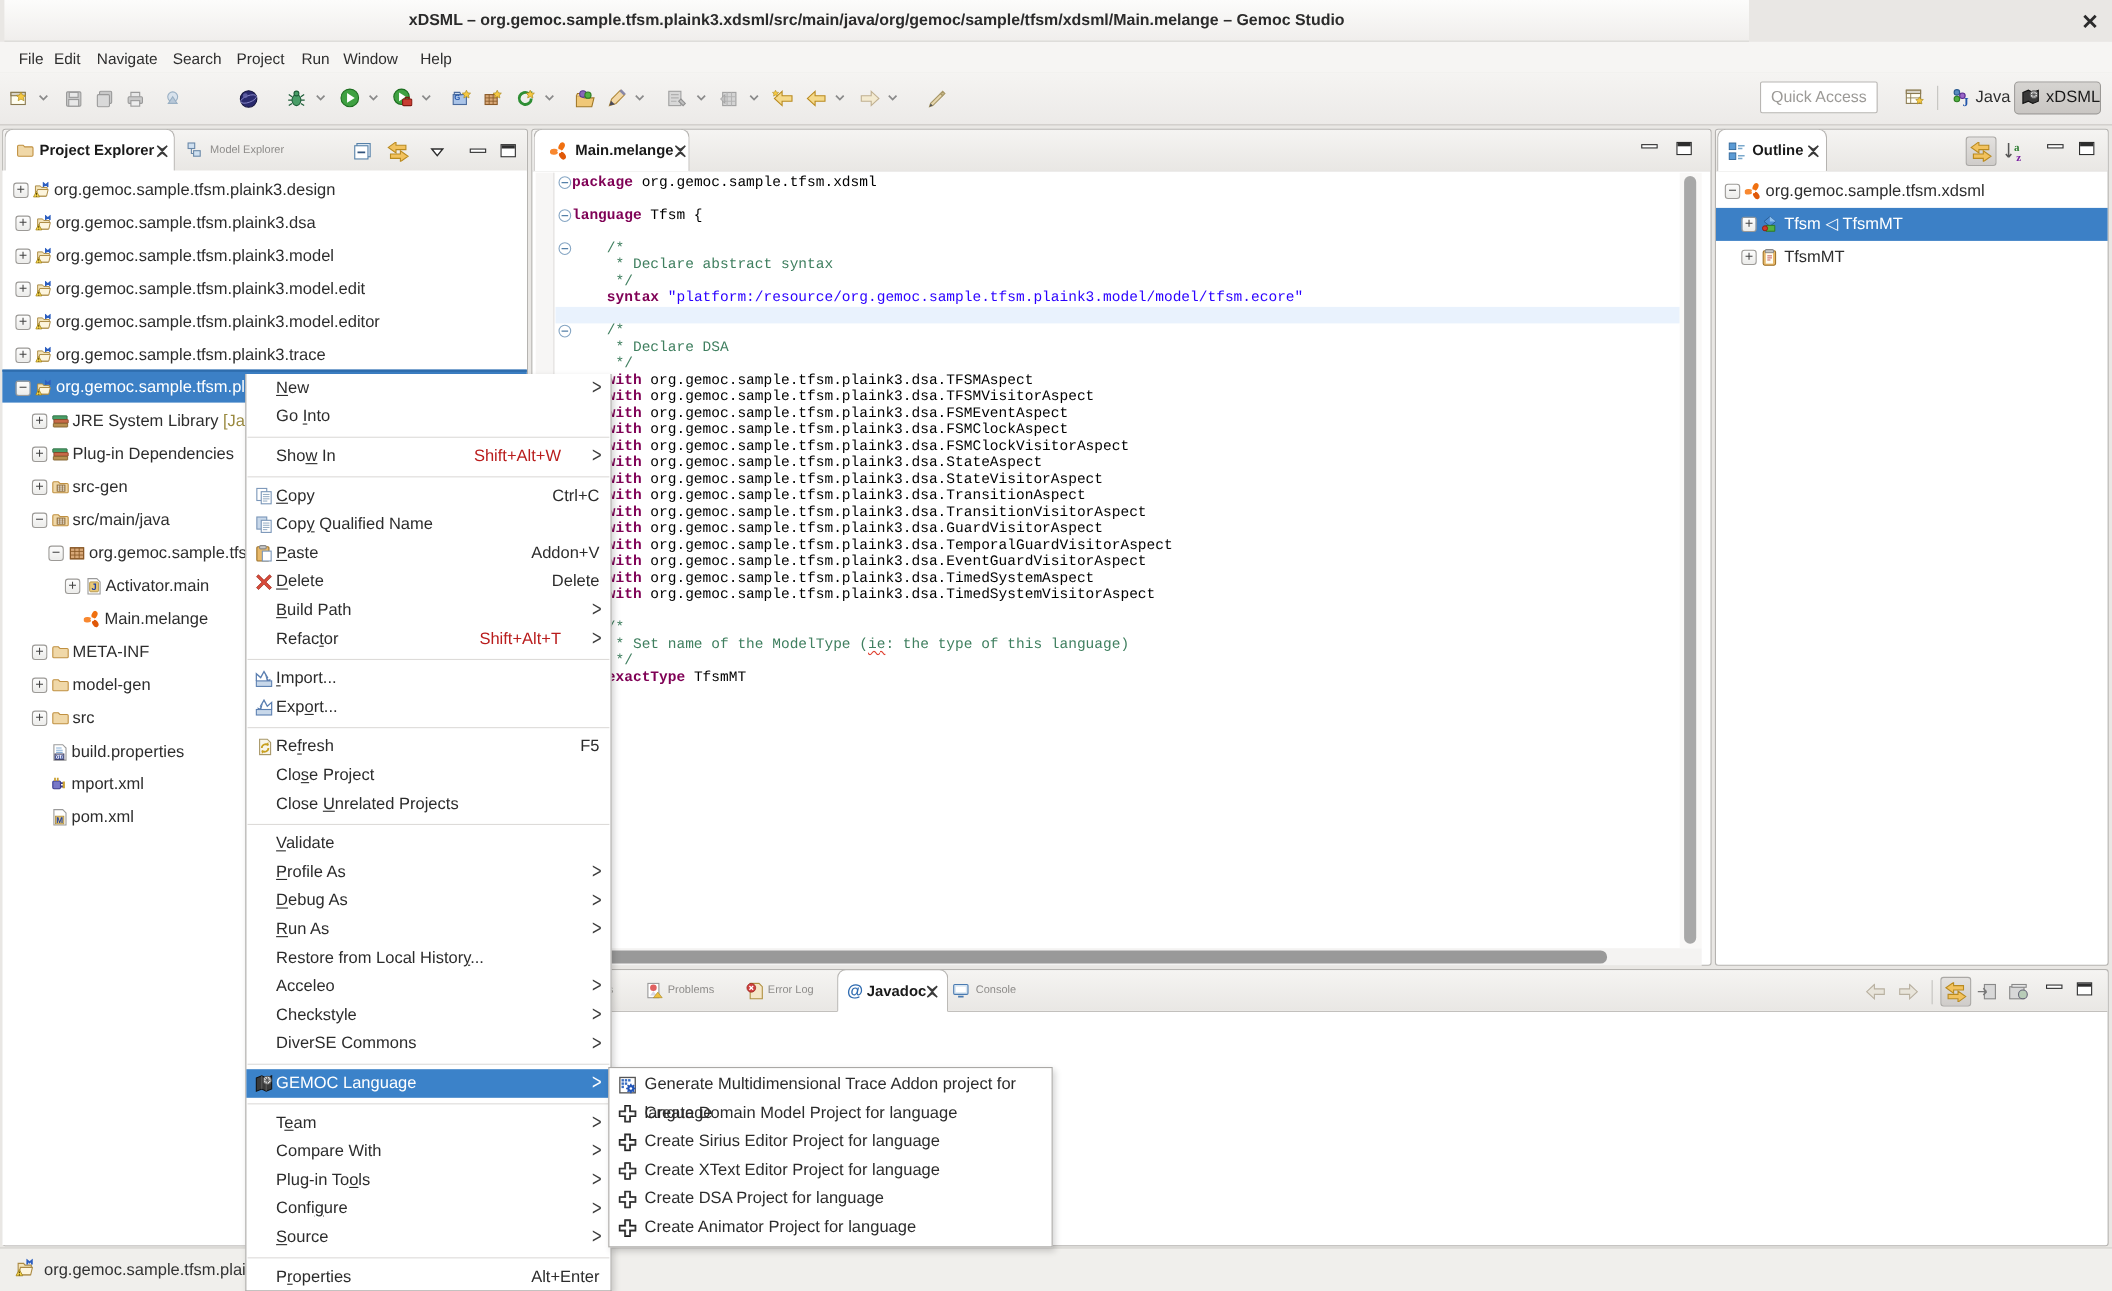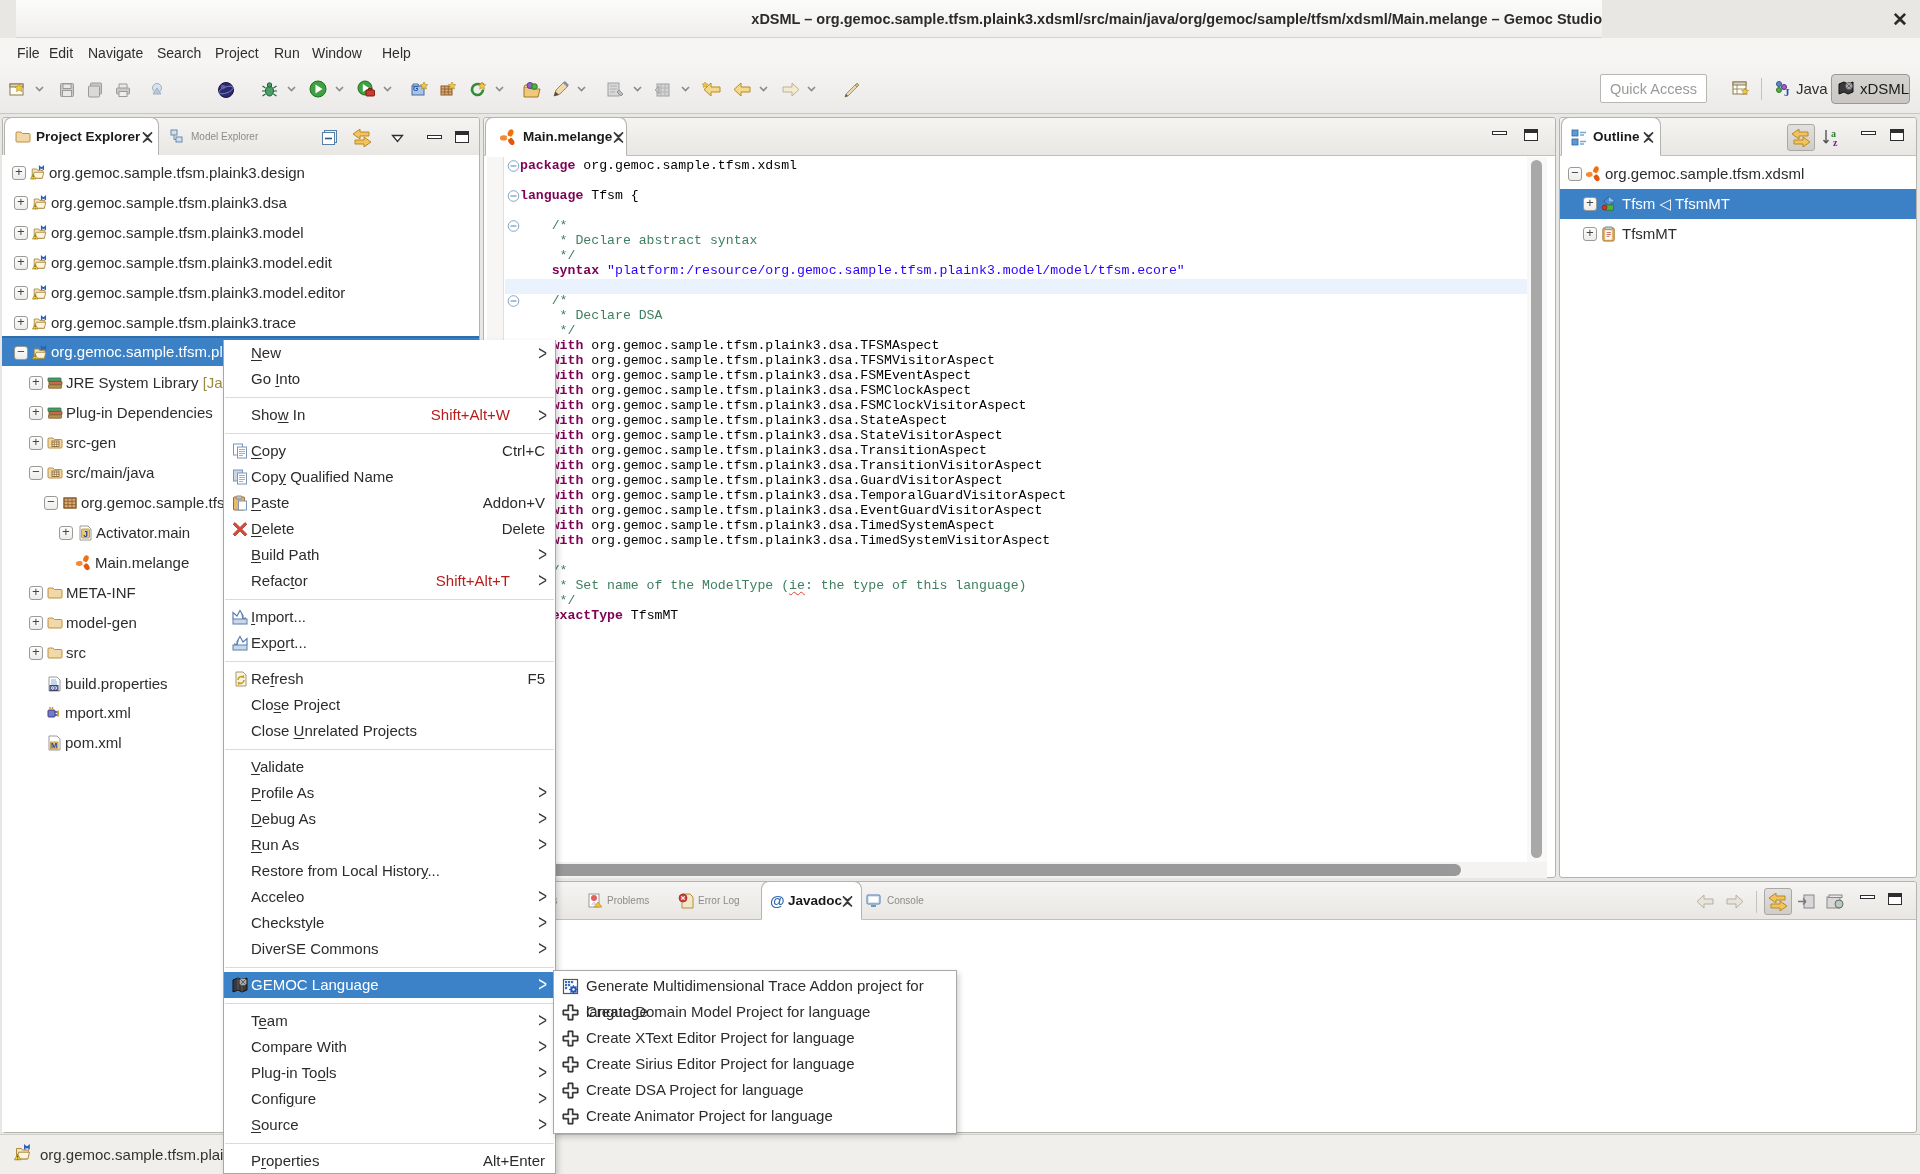--- a/index.html
+++ b/index.html
@@ -1,20 +1,20 @@
 <!DOCTYPE html>
 <html><head>
 <meta charset="utf-8">
 <style>
 *{margin:0;padding:0;box-sizing:border-box}
 html,body{width:1920px;height:1174px}
 body{position:relative;overflow:hidden;font-family:"Liberation Sans",sans-serif;background:#e9e7e4;font-size:15px;color:#2d2d2d}
 .abs{position:absolute}
 
-#titlebar{left:16px;top:0;width:1586px;height:38px;background:linear-gradient(#fcfcfb,#f0eeec);border-bottom:1px solid #d5d3d0;text-align:right}
+#titlebar{left:4px;top:0;width:1586px;height:38px;background:linear-gradient(#fcfcfb,#f0eeec);border-bottom:1px solid #d5d3d0;text-align:center}
 #titlebar .t{line-height:38px;font-weight:bold;font-size:14.5px;color:#2b2b2b}
 #closex{right:12px;top:8px;font-size:19px;color:#2b2b2b;font-weight:bold}
 #menubar{left:0;top:38px;width:1920px;height:28px;background:#f6f5f3}
 #menubar span{position:absolute;top:0;line-height:30px;font-size:14px;color:#2e2e2e}
 #toolbar{left:0;top:66px;width:1920px;height:48px;background:linear-gradient(#f5f4f2,#eceae8);border-bottom:1px solid #c9c7c4}
 .chev{position:absolute;top:20px;width:9px;height:6px}
 
 .panel{position:absolute;background:#fff;border:1px solid #b5b3b0;border-radius:3px}
 .tabrow{position:absolute;left:0;top:0;right:0;height:38px;background:linear-gradient(#f5f4f2,#e9e7e4);border-bottom:1px solid #c2c0bd;border-radius:3px 3px 0 0}
 .tab-active{position:absolute;top:-1px;height:39px;background:#fff;border:1px solid #b5b3b0;border-bottom:1px solid #fff;border-radius:8px 8px 0 0}
@@ -845,23 +845,23 @@
 <div class="abs" id="smenu">
     <div style="height:2px"></div>
     <div class="mi"><svg class="micon">
         <use href="#m-gentrace"></use>
       </svg>Generate Multidimensional Trace Addon project for language</div>
 <div class="mi"><svg class="micon">
         <use href="#m-plus"></use>
       </svg>Create Domain Model Project for language</div>
 <div class="mi"><svg class="micon">
         <use href="#m-plus"></use>
+      </svg>Create Sirius Editor Project for language</div>
+<div class="mi"><svg class="micon">
+        <use href="#m-plus"></use>
       </svg>Create XText Editor Project for language</div>
-<div class="mi"><svg class="micon">
-        <use href="#m-plus"></use>
-      </svg>Create Sirius Editor Project for language</div>
 <div class="mi"><svg class="micon">
         <use href="#m-plus"></use>
       </svg>Create DSA Project for language</div>
 <div class="mi"><svg class="micon">
         <use href="#m-plus"></use>
       </svg>Create Animator Project for language</div>
   </div>
 
 </body></html>

